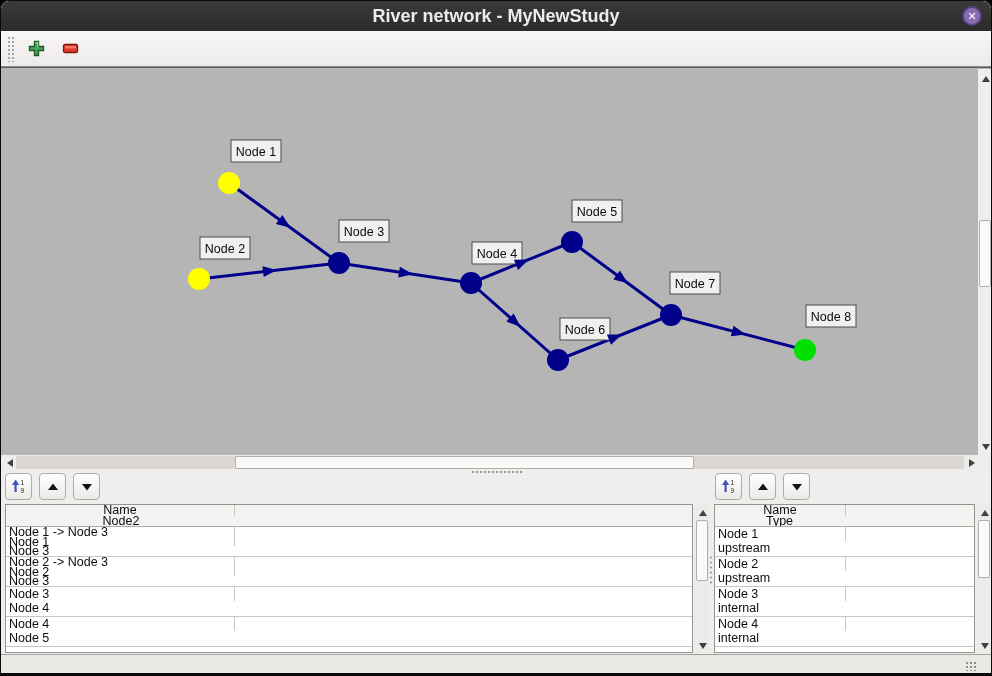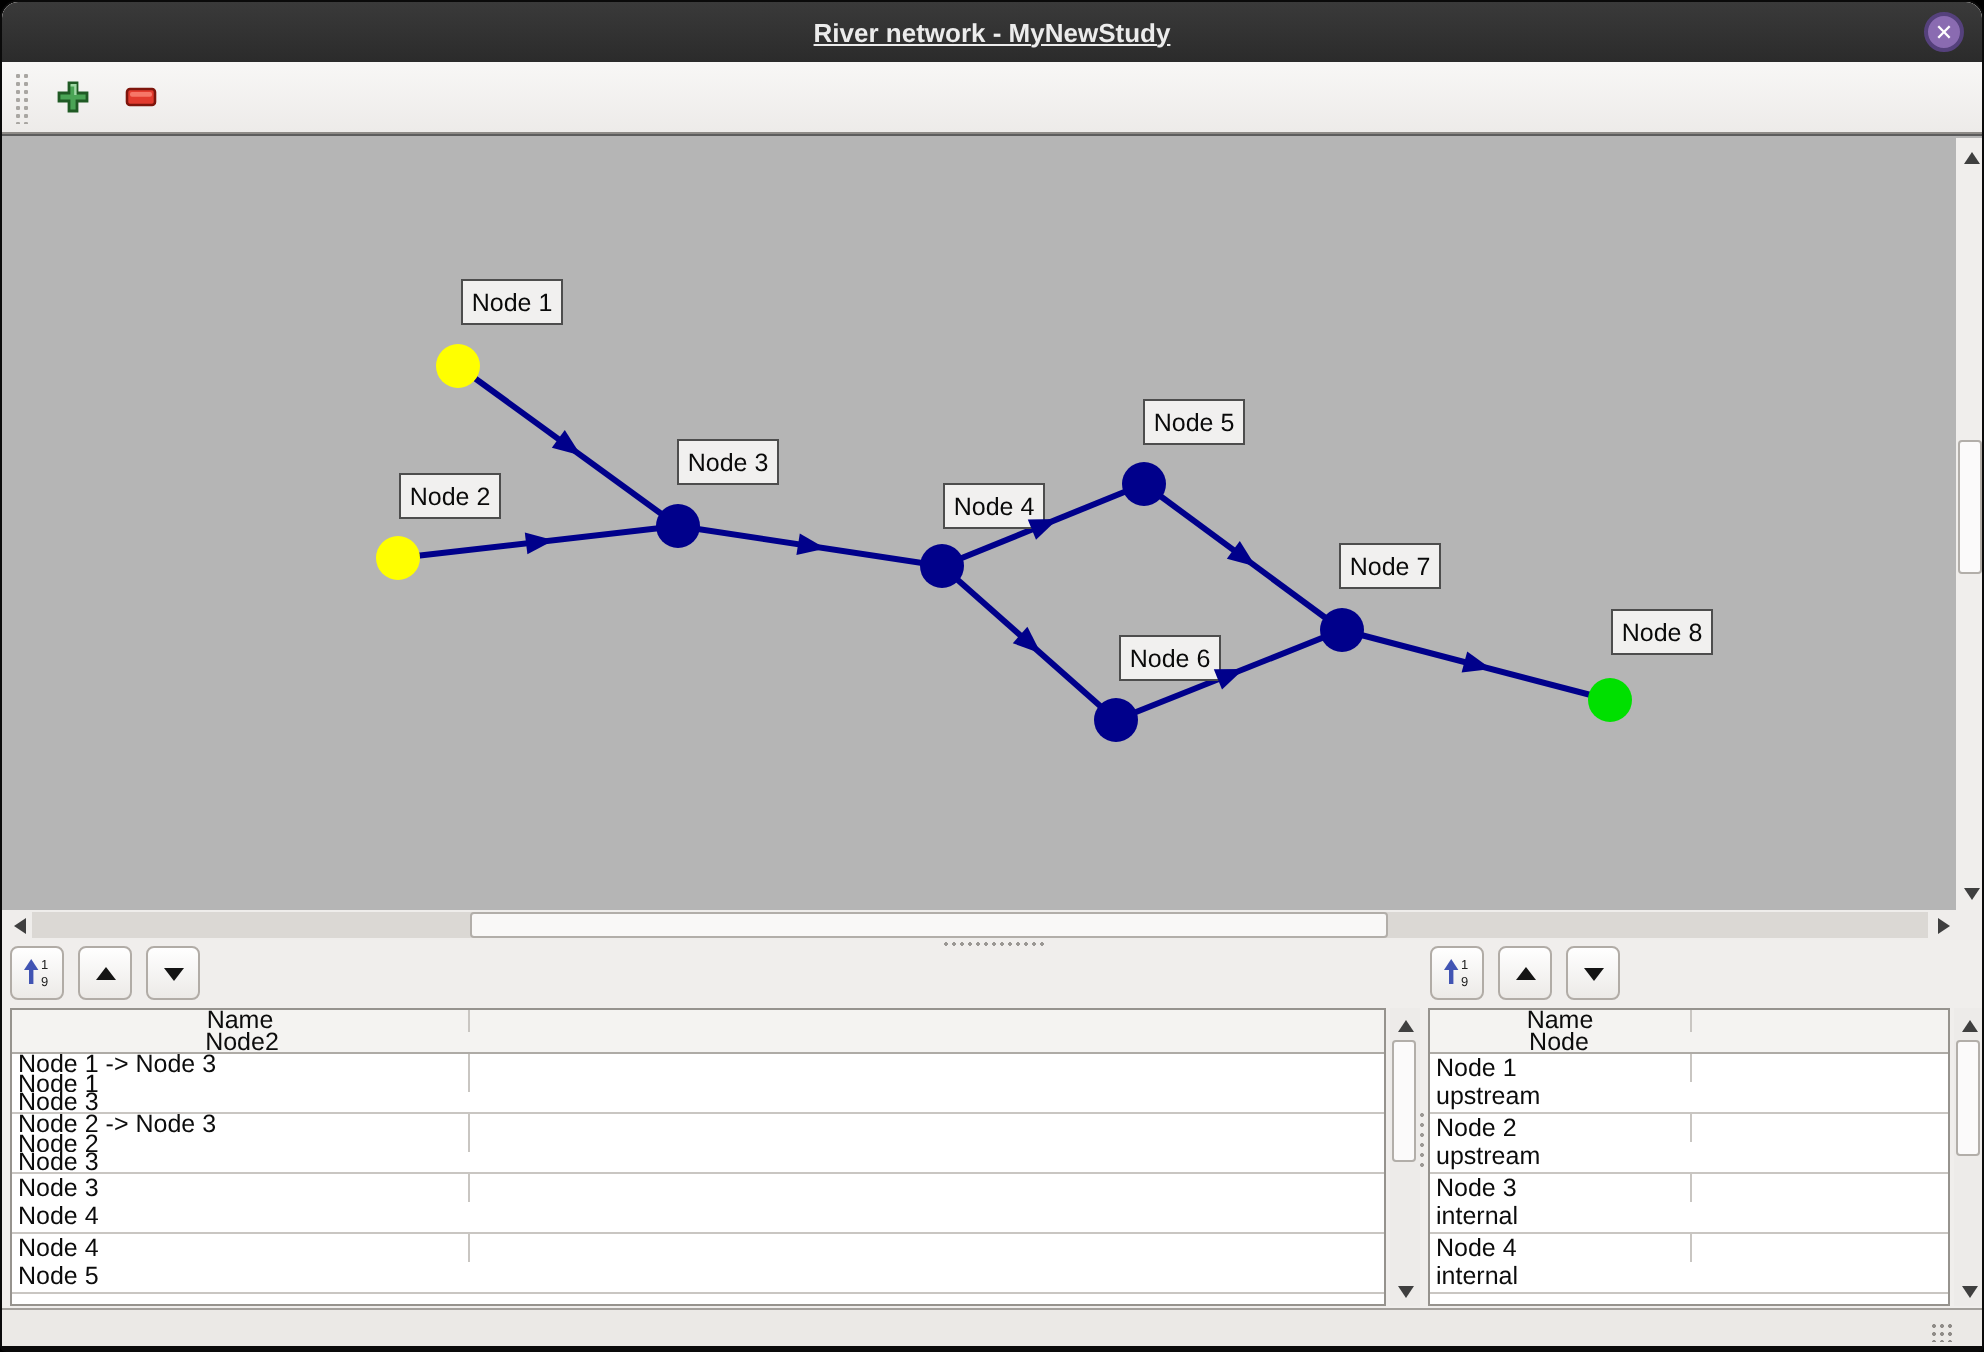--- a/index.html
+++ b/index.html
@@ -6,21 +6,21 @@
   html,body { background:#000; font-family:"Liberation Sans","DejaVu Sans",sans-serif; }
   #window{
     position:relative; width:992px; height:676px; overflow:hidden;
     background:#f0eeec; border:1px solid #0a0a0a; border-bottom-width:3px;
     border-radius:9px 9px 3px 3px;
   }
   
   .titlebar{ position:absolute; left:0; top:0; width:100%; height:30px;
     background:linear-gradient(#3a3a3a,#2b2b2b); border-radius:8px 8px 0 0;
     display:flex; align-items:center; justify-content:center; }
-  .titlebar .title{ color:#ececec; font-size:13px; font-weight:bold;text-decoration:underline; }
+  .titlebar .title{ color:#ececec; font-size:18px; font-weight:bold; }
   .close-btn{ position:absolute; right:9px; top:5px; width:20px; height:20px;
     border-radius:50%; background:#8a6bb1; border:2px solid #55417c; color:#fff;
     font-size:11px; font-weight:bold; display:flex; align-items:center; justify-content:center;
     cursor:default; }
   
   .toolbar{ position:absolute; left:0; top:30px; width:100%; height:36px;
     background:linear-gradient(#f8f7f6,#edebe9); border-bottom:1px solid #8e8b87;
     display:flex; align-items:center; }
   .tb-handle{ width:8px; height:26px; margin-left:6px; margin-right:8px;
     background-image:radial-gradient(#a9a6a2 1px, transparent 1.2px);
@@ -256,21 +256,21 @@
     <div class="sb-btn" style="top:134px;">
         <div class="tri down"></div>
       </div>
   </div>
 
   <div class="vsplit"></div>
 
   <div class="dtable" style="left:713px; width:261px; height:149px;">
       <div class="trow thead">
         <div class="tcell" style="width: 131px;">Name</div>
-        <div class="tcell" style="width: 129px;">Node</div>
+        <div class="tcell" style="width: 129px;">Type</div>
       </div>
       <div class="trow">
         <div class="tcell" style="width: 131px;">Node 1</div>
         <div class="tcell" style="width: 129px;">upstream</div>
       </div>
       <div class="trow">
         <div class="tcell" style="width: 131px;">Node 2</div>
         <div class="tcell" style="width: 129px;">upstream</div>
       </div>
       <div class="trow">

